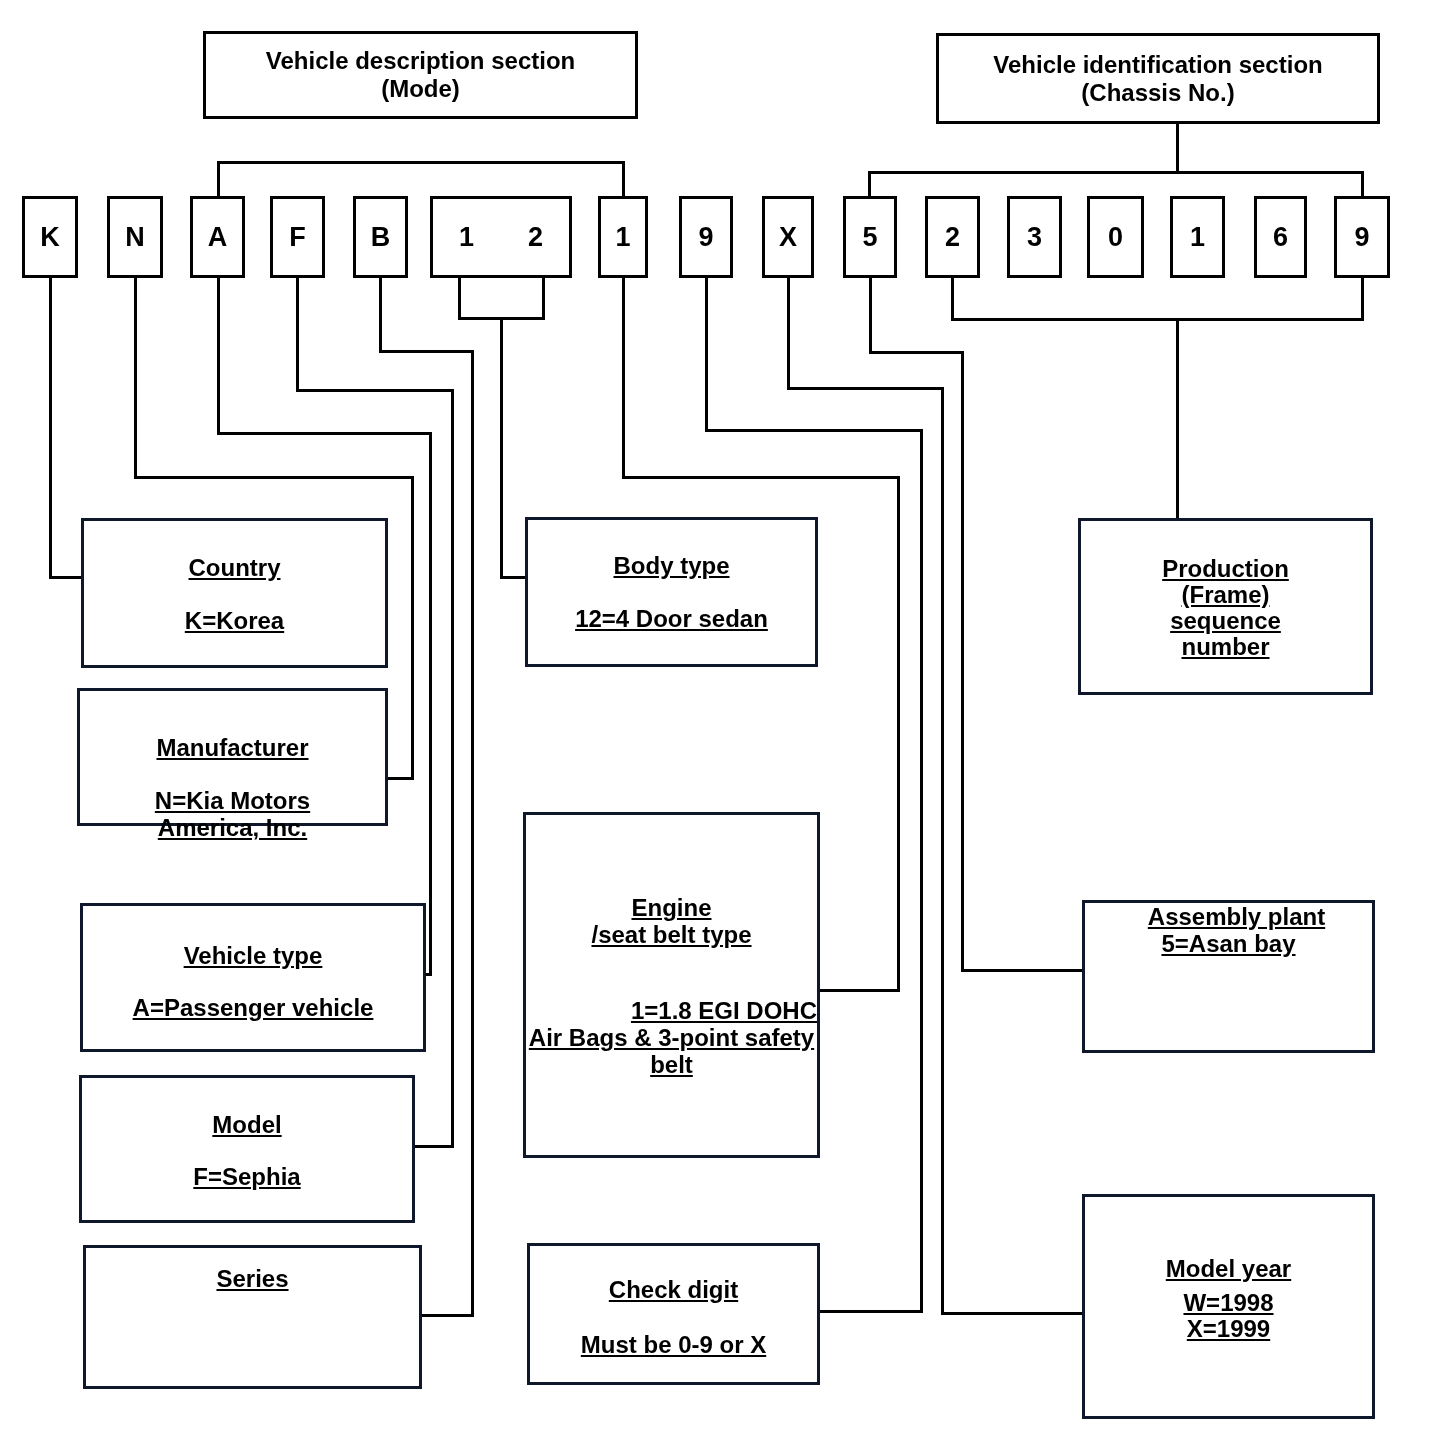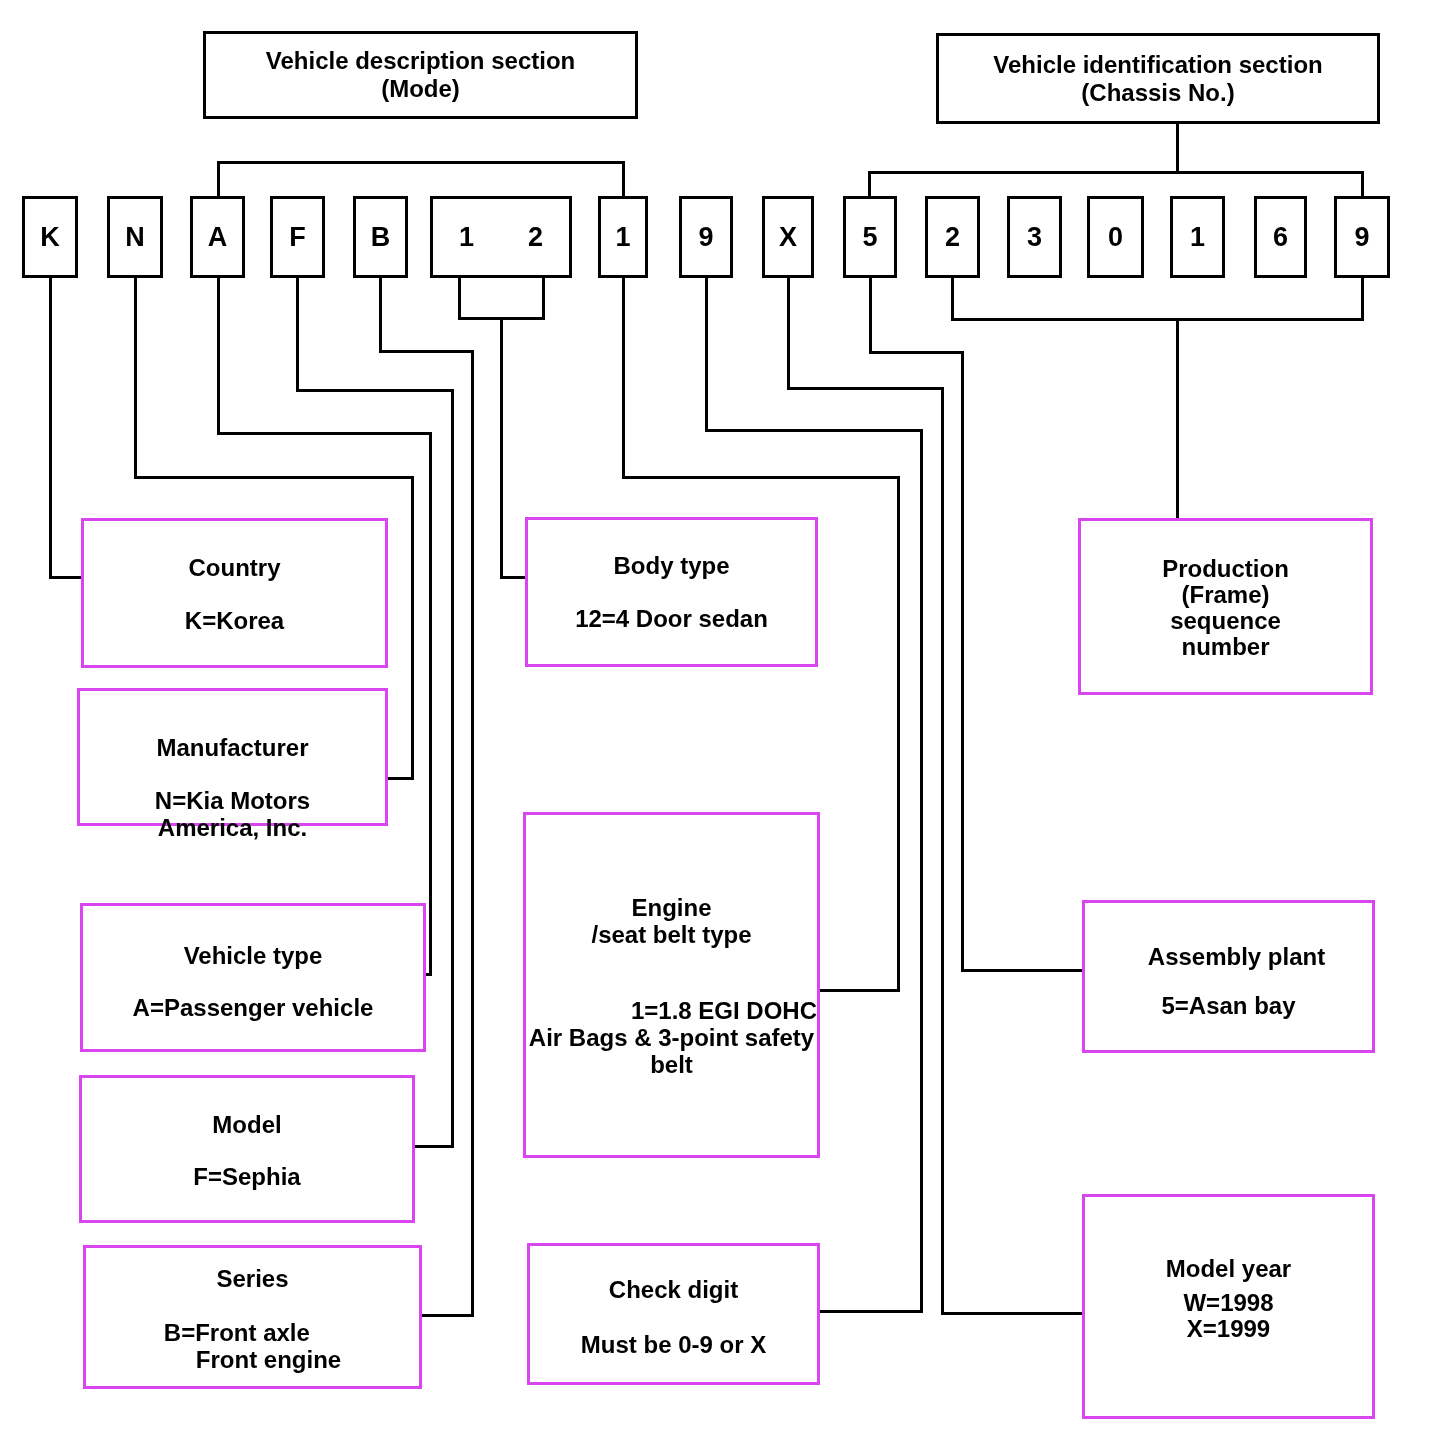--- a/index.html
+++ b/index.html
@@ -13,22 +13,22 @@
     display:flex;flex-direction:column;align-items:center;justify-content:center;
     text-align:center;font-weight:bold;font-size:24px;line-height:28px;
   }
   .cbox{
     position:absolute;top:196px;height:82px;border:3px solid #000;box-sizing:border-box;
     background:#fff;display:flex;align-items:center;justify-content:center;
     font-size:27px;font-weight:bold;
   }
   .cbox.wide{justify-content:space-between;padding:0 26px;}
   .ibox{
-    position:absolute;border:3px solid #d946ef;box-sizing:border-box;background:#fff;
-    text-align:center;font-weight:bold;font-size:24px;line-height:27px;
+    position:absolute;border:3px solid #0f172a;box-sizing:border-box;background:#fff;
+    text-align:center;font-weight:bold;font-size:24px;line-height:27px;text-decoration:underline;
   }
   .iline{white-space:pre;}
   .leftblock{display:inline-block;text-align:left;}
   .indent{padding-left:32px;}
 </style>
 </head>
 <body>
 
 <div id="stage">
 
@@ -102,24 +102,20 @@
   <div class="ibox" style="left:80px;top:903px;width:346px;height:149px;">
     <div class="iline" style="margin-top:36px;">Vehicle type</div>
     <div class="iline" style="margin-top:25px;">A=Passenger vehicle</div>
   </div>
   <div class="ibox" style="left:79px;top:1075px;width:336px;height:148px;">
     <div class="iline" style="margin-top:33px;">Model</div>
     <div class="iline" style="margin-top:25px;">F=Sephia</div>
   </div>
   <div class="ibox" style="left:83px;top:1245px;width:339px;height:144px;">
     <div class="iline" style="margin-top:17px;">Series</div>
-    <div class="leftblock" style="margin-top:27px;">
-      <div class="iline">B=Front axle</div>
-      <div class="iline indent">Front engine</div>
-    </div>
   </div>
 
   <div class="ibox" style="left:525px;top:517px;width:293px;height:150px;">
     <div class="iline" style="margin-top:32px;">Body type</div>
     <div class="iline" style="margin-top:26px;">12=4 Door sedan</div>
   </div>
   <div class="ibox" style="left:523px;top:812px;width:297px;height:346px;">
     <div class="iline" style="margin-top:79px;">Engine</div>
     <div class="iline">/seat belt type</div>
     <div class="iline" style="margin-top:49px;text-align:right;">1=1.8 EGI DOHC</div>
@@ -131,22 +127,22 @@
     <div class="iline" style="margin-top:28px;">Must be 0-9 or X</div>
   </div>
 
   <div class="ibox" style="left:1078px;top:518px;width:295px;height:177px;line-height:26px;">
     <div class="iline" style="margin-top:35px;">Production</div>
     <div class="iline">(Frame)</div>
     <div class="iline">sequence</div>
     <div class="iline">number</div>
   </div>
   <div class="ibox" style="left:1082px;top:900px;width:293px;height:153px;">
-    <div class="iline" style="margin-top:40px;padding-left:16px;">Assembly plant</div>
-    <div class="iline" style="margin-top:22px;">5=Asan bay</div>
+    <div class="iline" style="padding-left:16px;">Assembly plant</div>
+    <div class="iline" style="">5=Asan bay</div>
   </div>
   <div class="ibox" style="left:1082px;top:1194px;width:293px;height:225px;line-height:26px;">
     <div class="iline" style="margin-top:59px;">Model year</div>
     <div class="iline" style="margin-top:8px;">W=1998</div>
     <div class="iline">X=1999</div>
   </div>
 
 </div>
 
 </body></html>

